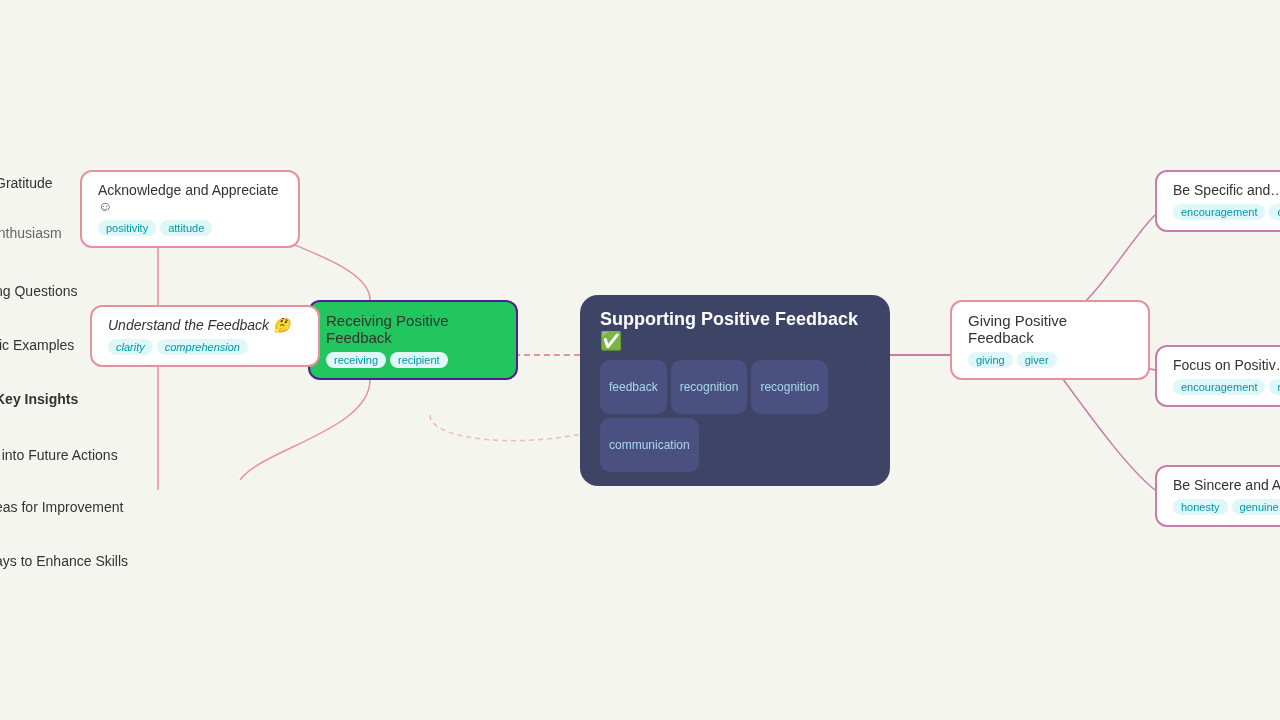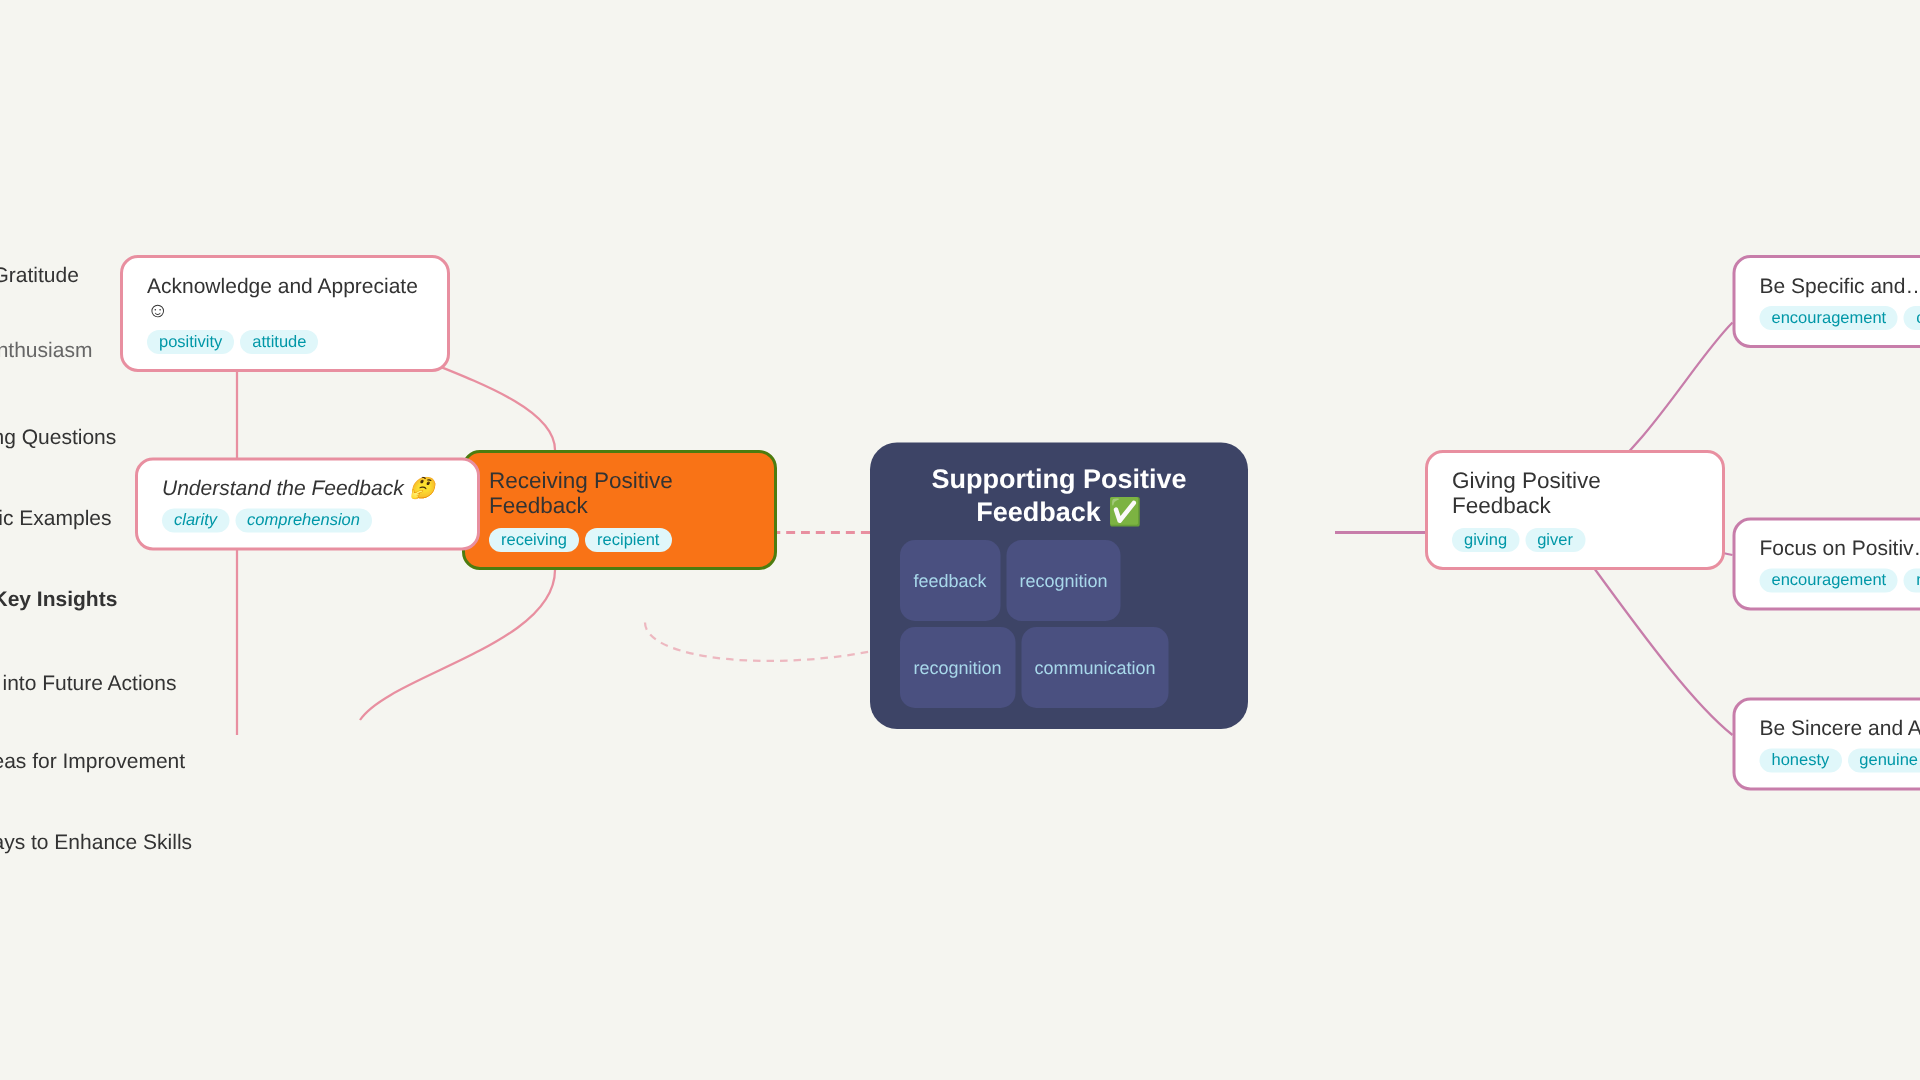--- a/index.html
+++ b/index.html
@@ -33,36 +33,36 @@
       padding: 10px 16px;
       cursor: pointer;
     }
 
     
     .node-central {
       background: #3d4466;
       color: white;
       left: 580px;
       top: 295px;
-      width: 252px;
-      text-align: center;
+      width: 310px;
+      text-align: left;
       border-radius: 18px;
       padding: 14px 20px;
     }
     .node-central .node-title {
       font-size: 18px;
       font-weight: 600;
       color: white;
       margin-bottom: 8px;
     }
 
     
     .node-receiving {
-      background: #f97316;
-      border: 2px solid #4d7c0f;
+      background: #22c55e;
+      border: 2px solid #4c1d95;
       left: 308px;
       top: 300px;
       width: 210px;
     }
     .node-receiving .node-title {
       font-size: 15px;
       font-weight: 500;
       color: #333;
       margin-bottom: 6px;
     }

